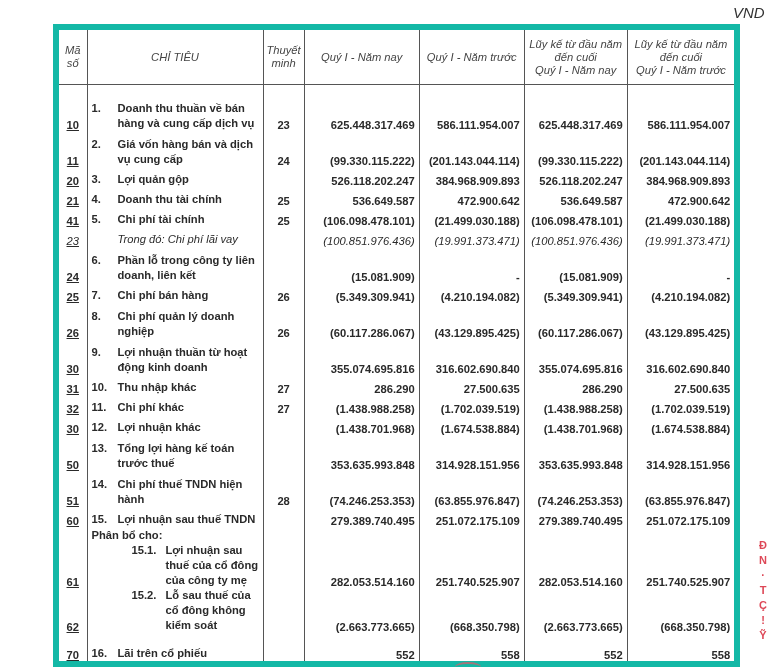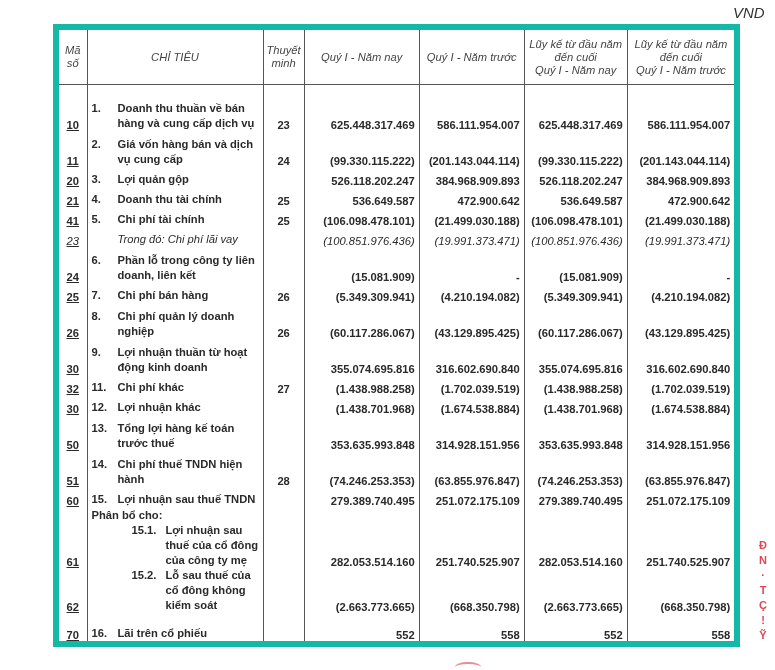--- a/index.html
+++ b/index.html
@@ -228,20 +228,34 @@
             <span class="item-text">Lợi nhuận thuần từ hoạt động kinh doanh</span>
           </div>
         </td>
         <td class="note"></td>
         <td class="num">355.074.695.816</td>
         <td class="num">316.602.690.840</td>
         <td class="num">355.074.695.816</td>
         <td class="num">316.602.690.840</td>
       </tr>
       <tr class="row">
+        <td class="code">31</td>
+        <td class="item">
+          <div class="item-wrap">
+            <span class="item-no">10.</span>
+            <span class="item-text">Thu nhập khác</span>
+          </div>
+        </td>
+        <td class="note">27</td>
+        <td class="num">286.290</td>
+        <td class="num">27.500.635</td>
+        <td class="num">286.290</td>
+        <td class="num">27.500.635</td>
+      </tr>
+      <tr class="row">
         <td class="code">32</td>
         <td class="item">
           <div class="item-wrap">
             <span class="item-no">11.</span>
             <span class="item-text">Chi phí khác</span>
           </div>
         </td>
         <td class="note">27</td>
         <td class="num">(1.438.988.258)</td>
         <td class="num">(1.702.039.519)</td>

